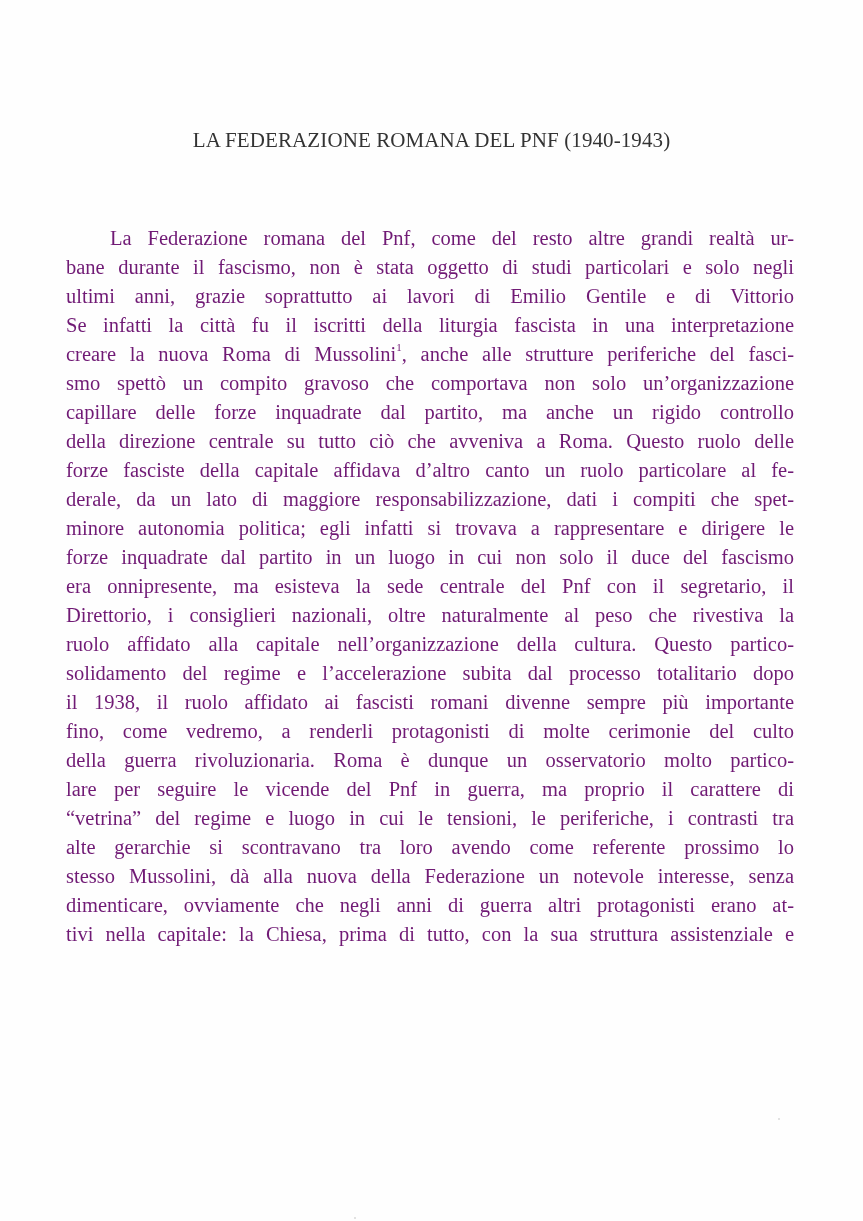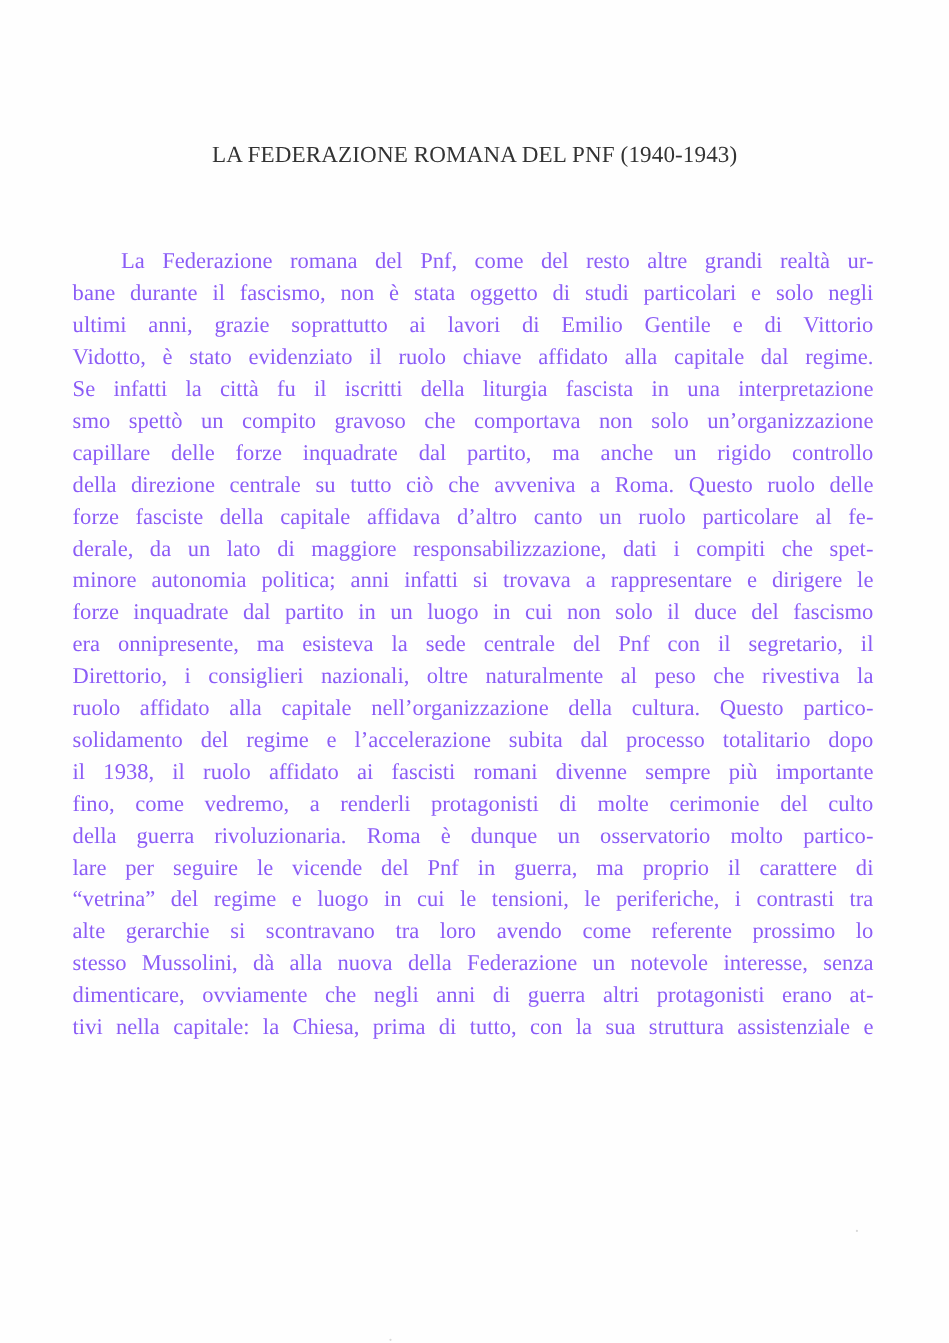--- a/index.html
+++ b/index.html
@@ -36,21 +36,21 @@
     line-height: 1;
   }
   .body-text {
     position: absolute;
     top: 224px;
     left: 66px;
     width: 728px;
     margin: 0;
     font-size: 20.5px;
     line-height: 29px;
-    color: #8b5cf6;
+    color: #701a75;
   }
   .line {
     display: block;
     height: 29px;
     text-align: justify;
     text-align-last: justify;
     white-space: nowrap;
     overflow: visible;
   }
   .line.first { text-indent: 44px; }
@@ -73,28 +73,28 @@
 <body>
 
 <div class="page">
 
   <h1 class="title">LA FEDERAZIONE ROMANA DEL PNF (1940-1943)</h1>
 
   <p class="body-text">
     <span class="line first">La Federazione romana del Pnf, come del resto altre grandi realtà ur-</span>
     <span class="line">bane durante il fascismo, non è stata oggetto di studi particolari e solo negli</span>
     <span class="line">ultimi anni, grazie soprattutto ai lavori di Emilio Gentile e di Vittorio</span>
-    <span class="line">Vidotto, è stato evidenziato il ruolo chiave affidato alla capitale dal regime.</span>
     <span class="line">Se infatti la città fu il iscritti della liturgia fascista in una interpretazione</span>
+    <span class="line"><span>creare la nuova Roma di Mussolini</span><sup class="fn">1</sup><span>, anche alle strutture periferiche del fasci-</span></span>
     <span class="line">smo spettò un compito gravoso che comportava non solo un’organizzazione</span>
     <span class="line">capillare delle forze inquadrate dal partito, ma anche un rigido controllo</span>
     <span class="line">della direzione centrale su tutto ciò che avveniva a Roma. Questo ruolo delle</span>
     <span class="line">forze fasciste della capitale affidava d’altro canto un ruolo particolare al fe-</span>
     <span class="line">derale, da un lato di maggiore responsabilizzazione, dati i compiti che spet-</span>
-    <span class="line">minore autonomia politica; anni infatti si trovava a rappresentare e dirigere le</span>
+    <span class="line">minore autonomia politica; egli infatti si trovava a rappresentare e dirigere le</span>
     <span class="line">forze inquadrate dal partito in un luogo in cui non solo il duce del fascismo</span>
     <span class="line">era onnipresente, ma esisteva la sede centrale del Pnf con il segretario, il</span>
     <span class="line">Direttorio, i consiglieri nazionali, oltre naturalmente al peso che rivestiva la</span>
     <span class="line">ruolo affidato alla capitale nell’organizzazione della cultura. Questo partico-</span>
     <span class="line">solidamento del regime e l’accelerazione subita dal processo totalitario dopo</span>
     <span class="line">il 1938, il ruolo affidato ai fascisti romani divenne sempre più importante</span>
     <span class="line">fino, come vedremo, a renderli protagonisti di molte cerimonie del culto</span>
     <span class="line">della guerra rivoluzionaria. Roma è dunque un osservatorio molto partico-</span>
     <span class="line">lare per seguire le vicende del Pnf in guerra, ma proprio il carattere di</span>
     <span class="line">“vetrina” del regime e luogo in cui le tensioni, le periferiche, i contrasti tra</span>

